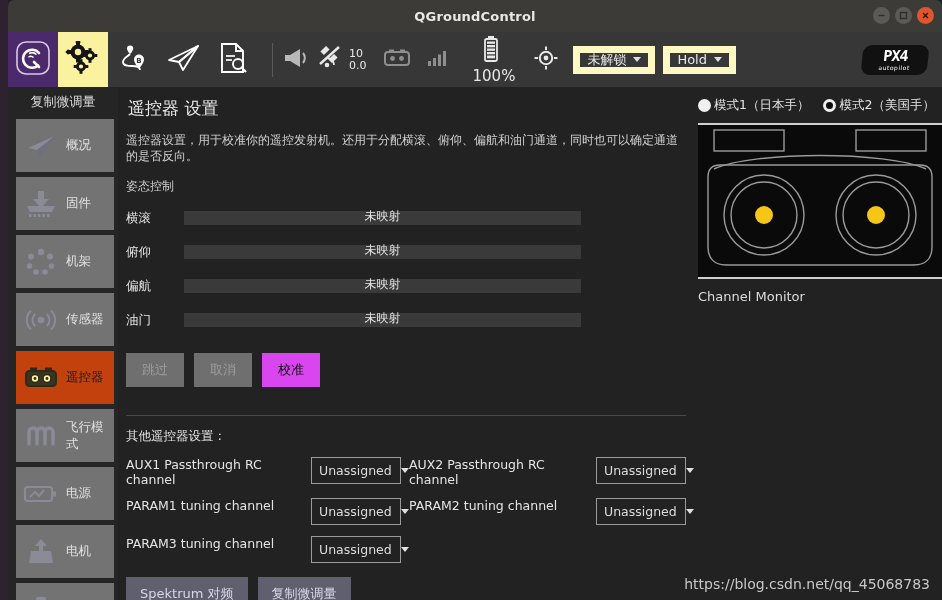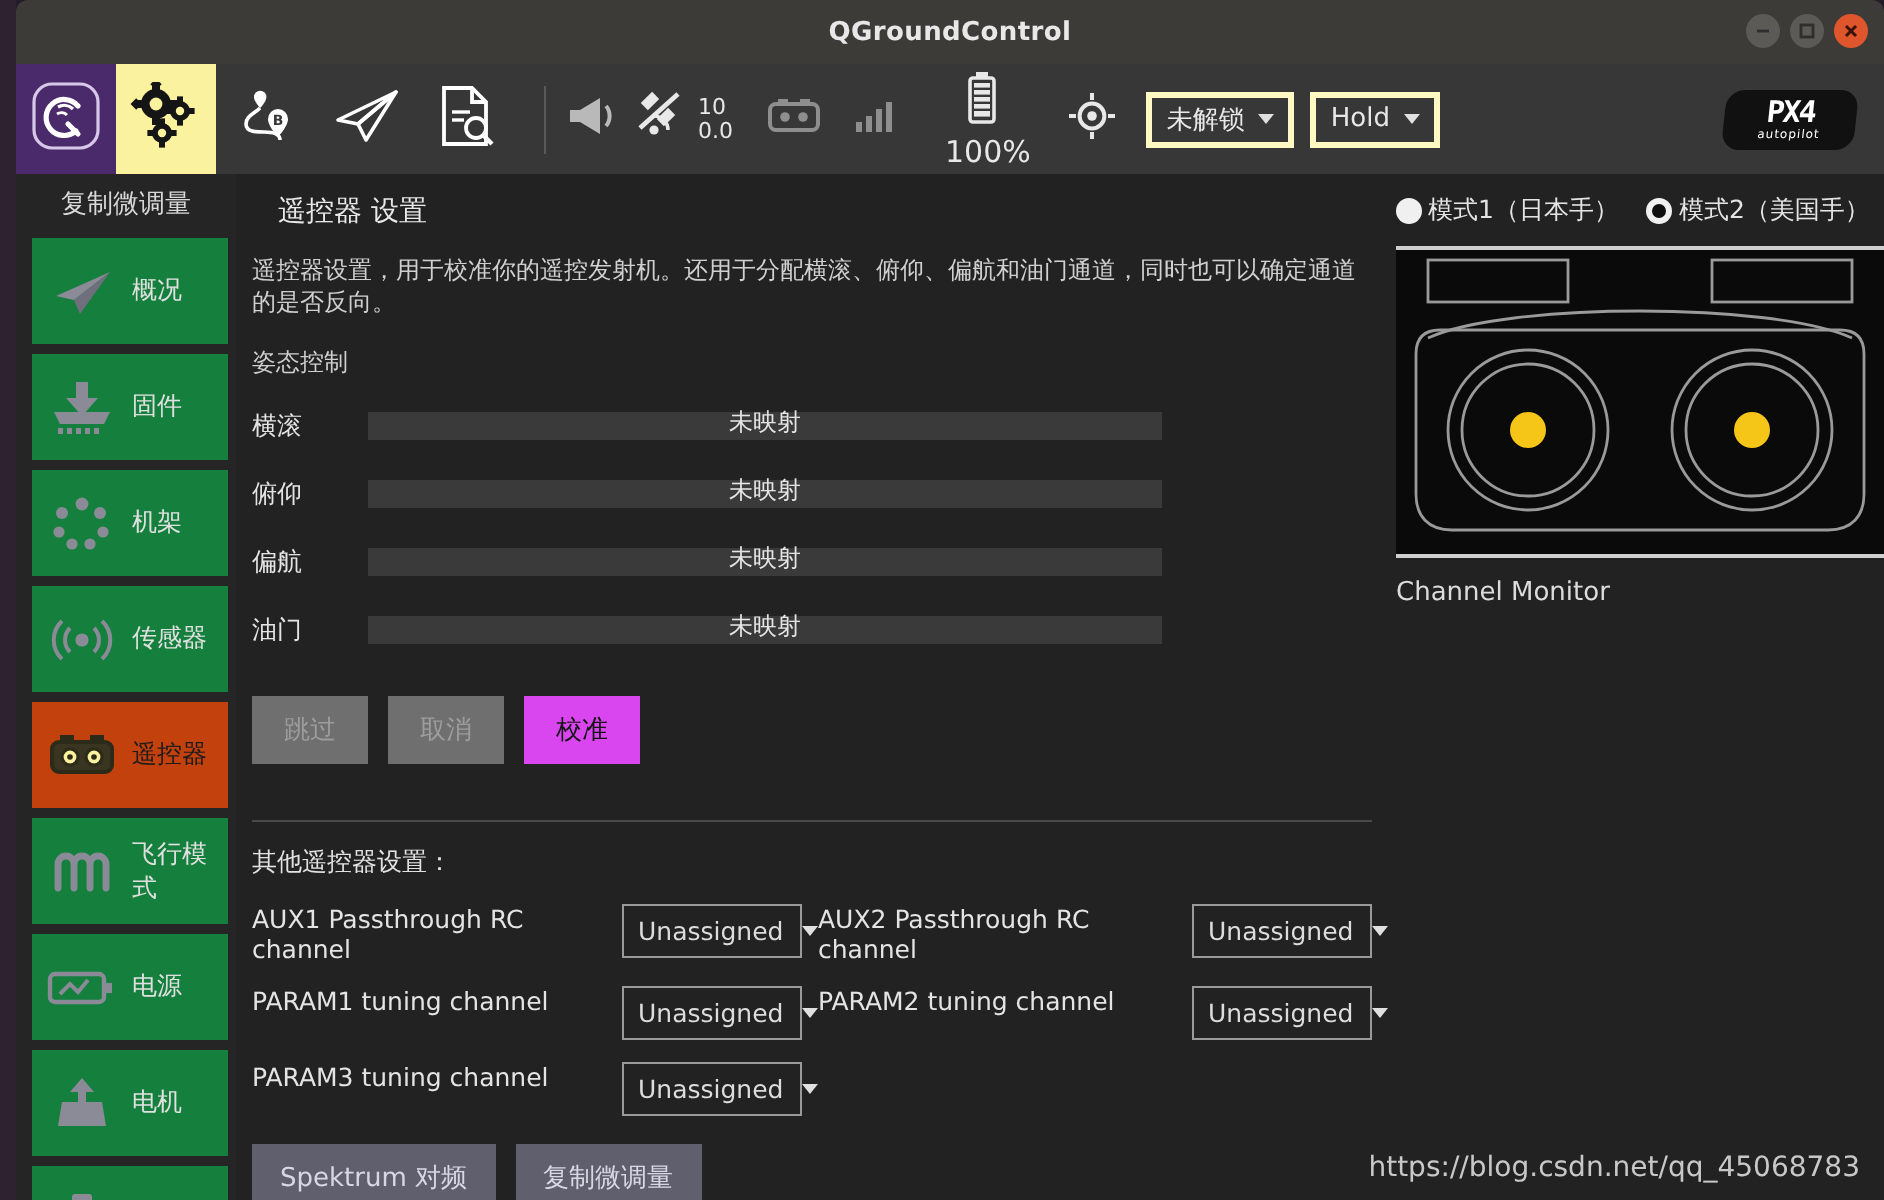--- a/index.html
+++ b/index.html
@@ -33,51 +33,51 @@
   .tbtn { width: 50px; height: 55px; display:flex; align-items:center; justify-content:center; }
   .tbtn.active-purple { background: #4b2a6b; }
   .tbtn.active-yellow { background: #fbf2a0; }
   .tsep { width: 1px; height: 34px; background: #5a5a5a; margin: 0 8px 0 14px; }
   .tgroup { display: flex; align-items: center; }
   .tstat { display: flex; align-items: center; margin-right: 6px; }
   .gps-nums { display:flex; flex-direction:column; line-height:1.05; margin-left:2px; }
   .gps-nums span { color:#e8e8e8; font-size:11px; }
   .pct { color:#e8e8e8; font-size:15px; margin-left:6px; }
   .dropbtn {
-    border: 3px solid #fef9c3; color: #e8e8e8; font-size: 13px;
+    border: 7px solid #fef9c3; color: #e8e8e8; font-size: 13px;
     padding: 4px 7px; display: flex; align-items: center; gap: 7px;
     background: transparent; margin-left: 8px; height:28px;
   }
   .caret { width:0;height:0;border-left:4px solid transparent;border-right:4px solid transparent;border-top:5px solid #e0e0e0; }
   .px4logo {
     position:absolute; right: 14px; top: 13px; width: 66px; height: 30px;
     background: #111; border-radius: 9px; display:flex; flex-direction:column;
     align-items:center; justify-content:center; transform: skewX(-6deg);
   }
   .px4logo .l1 { color:#fff; font-size:15px; font-weight:bold; font-family:"DejaVu Sans Mono", monospace; letter-spacing:-1px; line-height:1; }
   .px4logo .l2 { color:#fff; font-size:6px; letter-spacing:.5px; line-height:1; margin-top:1px;}
 
   
   .body { position: absolute; left: 8px; top: 87px; width: 934px; height: 513px; background: #222222; display:flex; }
 
   
   .sidebar { width: 110px; height: 513px; background: #252525; flex: none; position: relative; }
   .sb-title { color: #d8d8d8; font-size: 13px; text-align: center; padding: 6px 0 8px; }
   .sb-item {
-    height: 53px; margin: 0 4px 5px 8px; background: #15803d;
+    height: 53px; margin: 0 4px 5px 8px; background: #737373;
     display: flex; align-items: center; padding-left: 6px; gap: 6px;
   }
   .sb-item.selected { background: #c2410c; }
   .sb-label { color: #e0e0e0; font-size: 12.5px; }
   .sb-item.selected .sb-label { color: #1c1c1c; }
   .sb-ico { width: 38px; height: 36px; display:flex; align-items:center; justify-content:center; flex:none; }
 
   
   .main { flex: 1; position: relative; padding: 10px 0 0 8px; }
-  .h1 { color: #e9e9e9; font-size: 14px; margin: 0 0 12px 13px; }
+  .h1 { color: #e9e9e9; font-size: 17px; margin: 0 0 12px 2px; }
   .desc { color: #d0d0d0; font-size: 12px; width: 560px; line-height: 1.35; }
   .sect-label { color: #cfcfcf; font-size: 12px; margin: 14px 0 6px 0; }
 
   .chanrow { display:flex; align-items:center; height: 34px; }
   .chanrow .cname { color:#e4e4e4; font-size:12.5px; width:58px; flex:none; }
   .bar { position: relative; height: 14px; background: #3a3a3a; width: 397px; }
   .bar .bartext {
     position:absolute; left:0; right:0; top:-3px; text-align:center;
     color:#e4e4e4; font-size:12px;
   }

